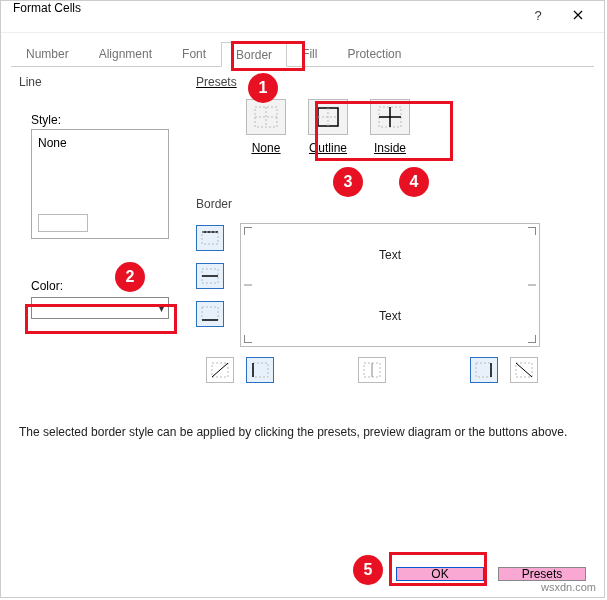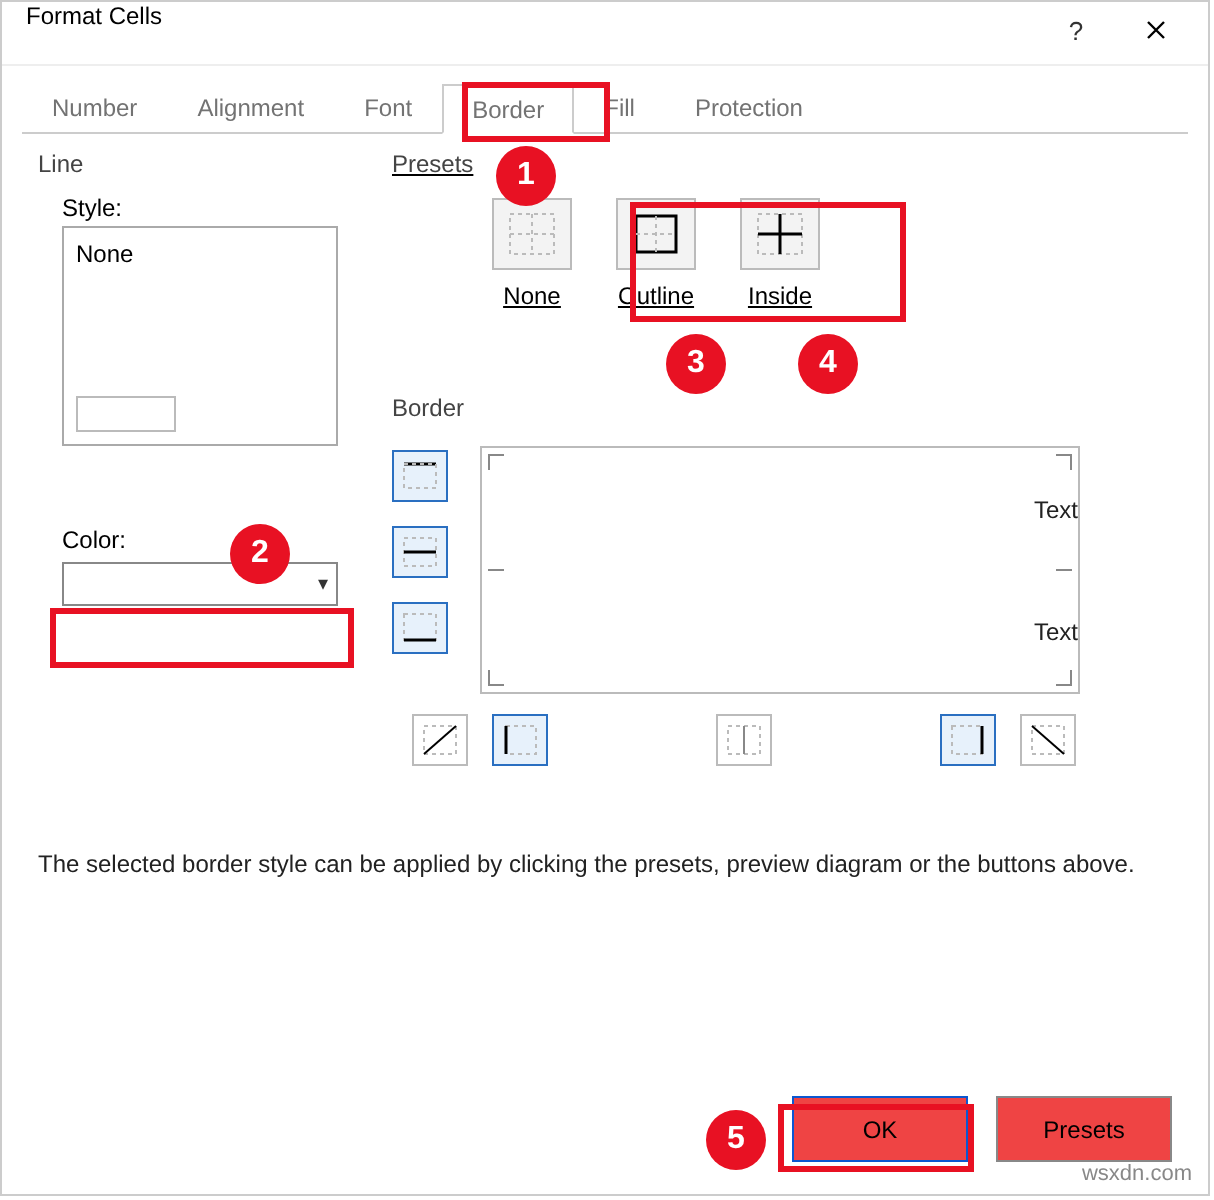--- a/index.html
+++ b/index.html
@@ -7,50 +7,50 @@
     .dialog { border: 1px solid #ccc; width: 605px; height: 598px; position: relative; background: #fff; }
     .titlebar { height: 32px; display: flex; padding: 0 6px 0 12px; border-bottom: 1px solid #eee; }
     .titlebar .title { flex: 1; font-size: 12px; }
     .titlebar .ctl { width: 40px; height: 28px; display: flex; align-items: center; justify-content: center; font-size: 13px; color: #333; }
     .tabs { display: flex; border-bottom: 1px solid #ccc; margin: 8px 10px 0 10px; height: 26px; align-items: flex-end; }
     .tab { padding: 4px 14px; border: 1px solid transparent; border-bottom: none; color: #737373; font-size: 12px; height: 25px; display: flex; align-items: center; cursor: pointer; }
     .tab.active { border: 1px solid #ccc; border-bottom: 1px solid #fff; background: #fff; position: relative; top: 1px; }
     .body { padding: 10px 2px; position: relative; }
     .section-label { color: #444; font-size: 12px; margin-bottom: 4px; }
     .line-group { position: absolute; left: 18px; top: 8px; width: 160px; }
-    .style-label { margin: 8px 0 2px 12px; }
+    .style-label { margin: 24px 0 2px 12px; }
     .style-box { border: 1px solid #aaa; width: 138px; height: 110px; margin-left: 12px; background: #fff; padding: 6px; font-size: 12px; position: relative; }
     .style-box .swatch { position: absolute; bottom: 6px; left: 6px; width: 50px; height: 18px; border: 1px solid #bbb; }
     .color-label { margin: 40px 0 4px 12px; }
     .color-combo { border: 1px solid #888; width: 138px; height: 22px; margin-left: 12px; display: flex; align-items: center; justify-content: flex-end; padding-right: 4px; background: #fff; }
     .color-combo .chev { font-size: 10px; color: #333; }
     .presets-group { position: absolute; left: 195px; top: 8px; width: 380px; text-decoration: underline; }
     .preset-row { display: flex; gap: 22px; margin: 10px 0 0 50px; }
     .preset { display: flex; flex-direction: column; align-items: center; gap: 6px; }
     .preset .btn { width: 40px; height: 36px; border: 1px solid #bbb; background: #f3f3f3; display: flex; align-items: center; justify-content: center; }
     .preset .lbl { font-size: 12px; }
     .preset .lbl .u { text-decoration: underline; }
     .border-group { position: absolute; left: 195px; top: 130px; width: 380px; }
     .border-area { position: relative; margin-top: 6px; height: 180px; }
     .side-col { position: absolute; left: 0; top: 8px; display: flex; flex-direction: column; gap: 12px; }
     .bbtn { width: 28px; height: 26px; border: 1px solid #bbb; background: #fff; display: flex; align-items: center; justify-content: center; }
     .bbtn.sel { border: 1px solid #2a6fc1; background: #e7f1fb; }
-    .preview { position: absolute; left: 44px; top: 6px; width: 300px; height: 124px; border: 1px solid #bbb; background: #fff; display: flex; flex-direction: column; align-items: flex-end; justify-content: space-around; }
+    .preview { position: absolute; left: 44px; top: 6px; width: 300px; height: 124px; border: 1px solid #bbb; background: #fff; display: flex; flex-direction: column; align-items: center; justify-content: space-around; }
     .preview .tx { font-size: 12px; color: #222; }
     .preview .corner { position: absolute; width: 8px; height: 8px; }
     .preview .corner.tl { top: 3px; left: 3px; border-top: 1px solid #888; border-left: 1px solid #888; }
     .preview .corner.tr { top: 3px; right: 3px; border-top: 1px solid #888; border-right: 1px solid #888; }
     .preview .corner.bl { bottom: 3px; left: 3px; border-bottom: 1px solid #888; border-left: 1px solid #888; }
     .preview .corner.br { bottom: 3px; right: 3px; border-bottom: 1px solid #888; border-right: 1px solid #888; }
     .preview .midl { position:absolute; left:3px; top:50%; width:8px; border-top:1px solid #888; transform:translateY(-50%);}
     .preview .midr { position:absolute; right:3px; top:50%; width:8px; border-top:1px solid #888; transform:translateY(-50%);}
     .bottom-row { position: absolute; left: 10px; top: 140px; display: flex; gap: 12px; align-items: center; }
     .hint { position: absolute; left: 18px; top: 358px; font-size: 12px; color: #222; }
     .btnbar { position: absolute; bottom: 16px; right: 18px; display: flex; gap: 14px; }
-    .pushbtn { width: 88px; height: 33px; border: 1px solid #888; background: #ef4444; font-size: 12px; display: flex; align-items: center; justify-content: center; }
+    .pushbtn { width: 88px; height: 14px; border: 1px solid #888; background: #f9a8d4; font-size: 12px; display: flex; align-items: center; justify-content: center; }
     .pushbtn.default { border: 1.5px solid #0b57d0; }
     
     .callout { position: absolute; border: 3px solid #e81123; pointer-events: none; }
     .badge { position: absolute; width: 30px; height: 30px; border-radius: 50%; background: #e81123; color: #fff; font-weight: bold; font-size: 16px; display: flex; align-items: center; justify-content: center; pointer-events: none; }
     .watermark { position: absolute; bottom: 4px; right: 8px; font-size: 11px; color: #888; }
     
     svg { display: block; }
   </style>
 </head>
 <body>

